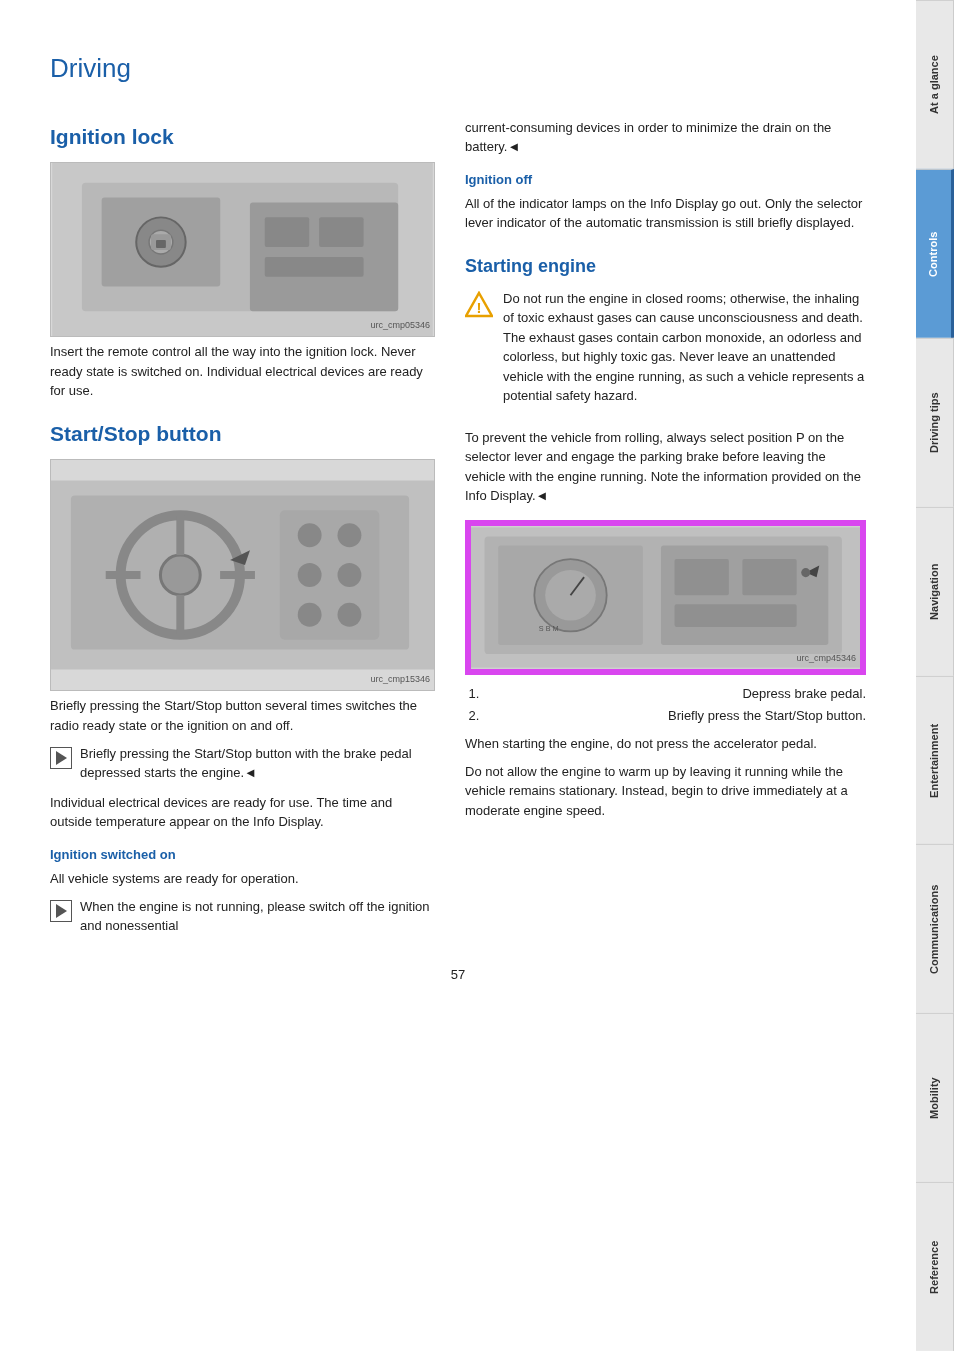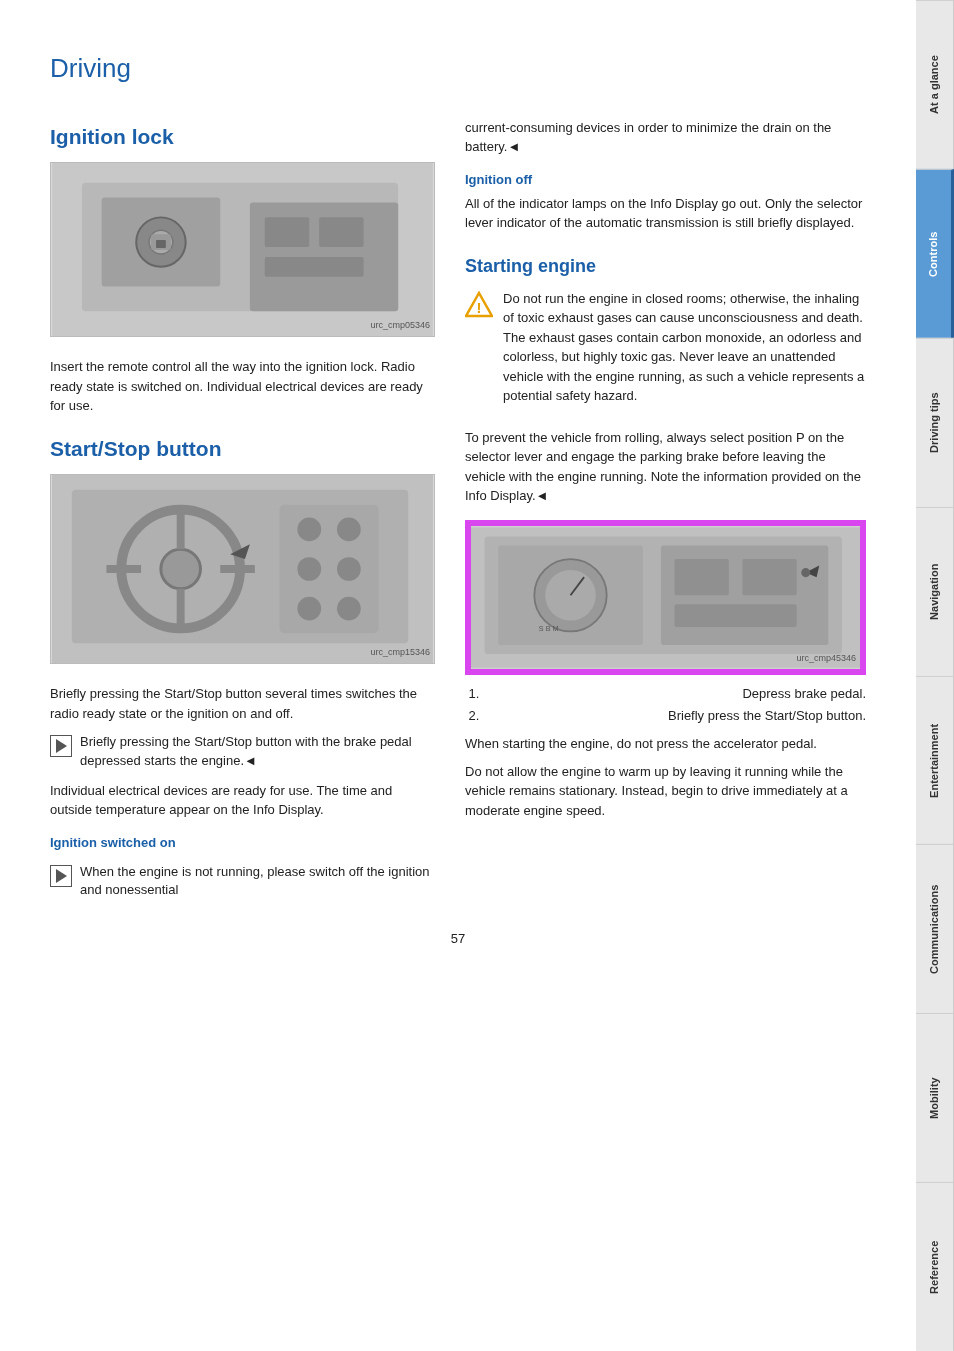--- a/index.html
+++ b/index.html
@@ -104,30 +104,30 @@
       margin-top: 14px;
       margin-bottom: 4px;
     }
 
     
     .img-placeholder {
       background: #d8d8d8;
       border: 1px solid #bbb;
       width: 100%;
       height: 175px;
-      margin-bottom: 20px;
+      margin-bottom: 5px;
       display: flex;
       align-items: flex-end;
       justify-content: flex-start;
       position: relative;
       overflow: hidden;
     }
 
     .img-placeholder.tall {
-      height: 190px;
+      height: 232px;
     }
 
     .img-code {
       font-size: 9px;
       color: #555;
       position: absolute;
       bottom: 4px;
       right: 4px;
     }
 
@@ -261,21 +261,21 @@
 
           <rect x="105" y="78" width="10" height="8" rx="1" fill="#666"></rect>
           <rect x="200" y="40" width="150" height="110" rx="3" fill="#9a9a9a"></rect>
           <rect x="215" y="55" width="45" height="30" rx="2" fill="#888"></rect>
           <rect x="270" y="55" width="45" height="30" rx="2" fill="#888"></rect>
           <rect x="215" y="95" width="100" height="20" rx="2" fill="#888"></rect>
         </svg>
         <span class="img-code">urc_cmp05346</span>
       </div>
 
-      <p>Insert the remote control all the way into the ignition lock. Radio ready state is switched on. Individual electrical devices are ready for use.</p>
+      <p>Insert the remote control all the way into the ignition lock. Never ready state is switched on. Individual electrical devices are ready for use.</p>
 
       <h2 class="section-heading" style="margin-top:18px;">Start/Stop button</h2>
 
       <div class="img-placeholder tall">
         <svg class="car-img" viewBox="0 0 385 190" xmlns="http://www.w3.org/2000/svg">
           <rect width="385" height="190" fill="#c0c0c0"></rect>
           <rect x="20" y="15" width="340" height="155" rx="4" fill="#b0b0b0"></rect>
 
           <circle cx="130" cy="95" r="60" fill="none" stroke="#888" stroke-width="10"></circle>
           <circle cx="130" cy="95" r="20" fill="#999" stroke="#777" stroke-width="3"></circle>
@@ -304,20 +304,21 @@
           <div class="note-icon-triangle"></div>
         </div>
         <div>
           <span class="note-text">Briefly pressing the Start/Stop button with the brake pedal depressed starts the engine.◄</span>
         </div>
       </div>
 
       <p>Individual electrical devices are ready for use. The time and outside temperature appear on the Info Display.</p>
 
       <h3 class="subsection-heading">Ignition switched on</h3>
+      <p>All vehicle systems are ready for operation.</p>
 
       <div class="note-box">
         <div class="note-icon">
           <div class="note-icon-triangle"></div>
         </div>
         <span class="note-text">When the engine is not running, please switch off the ignition and nonessential</span>
       </div>
 
     </div>
 

